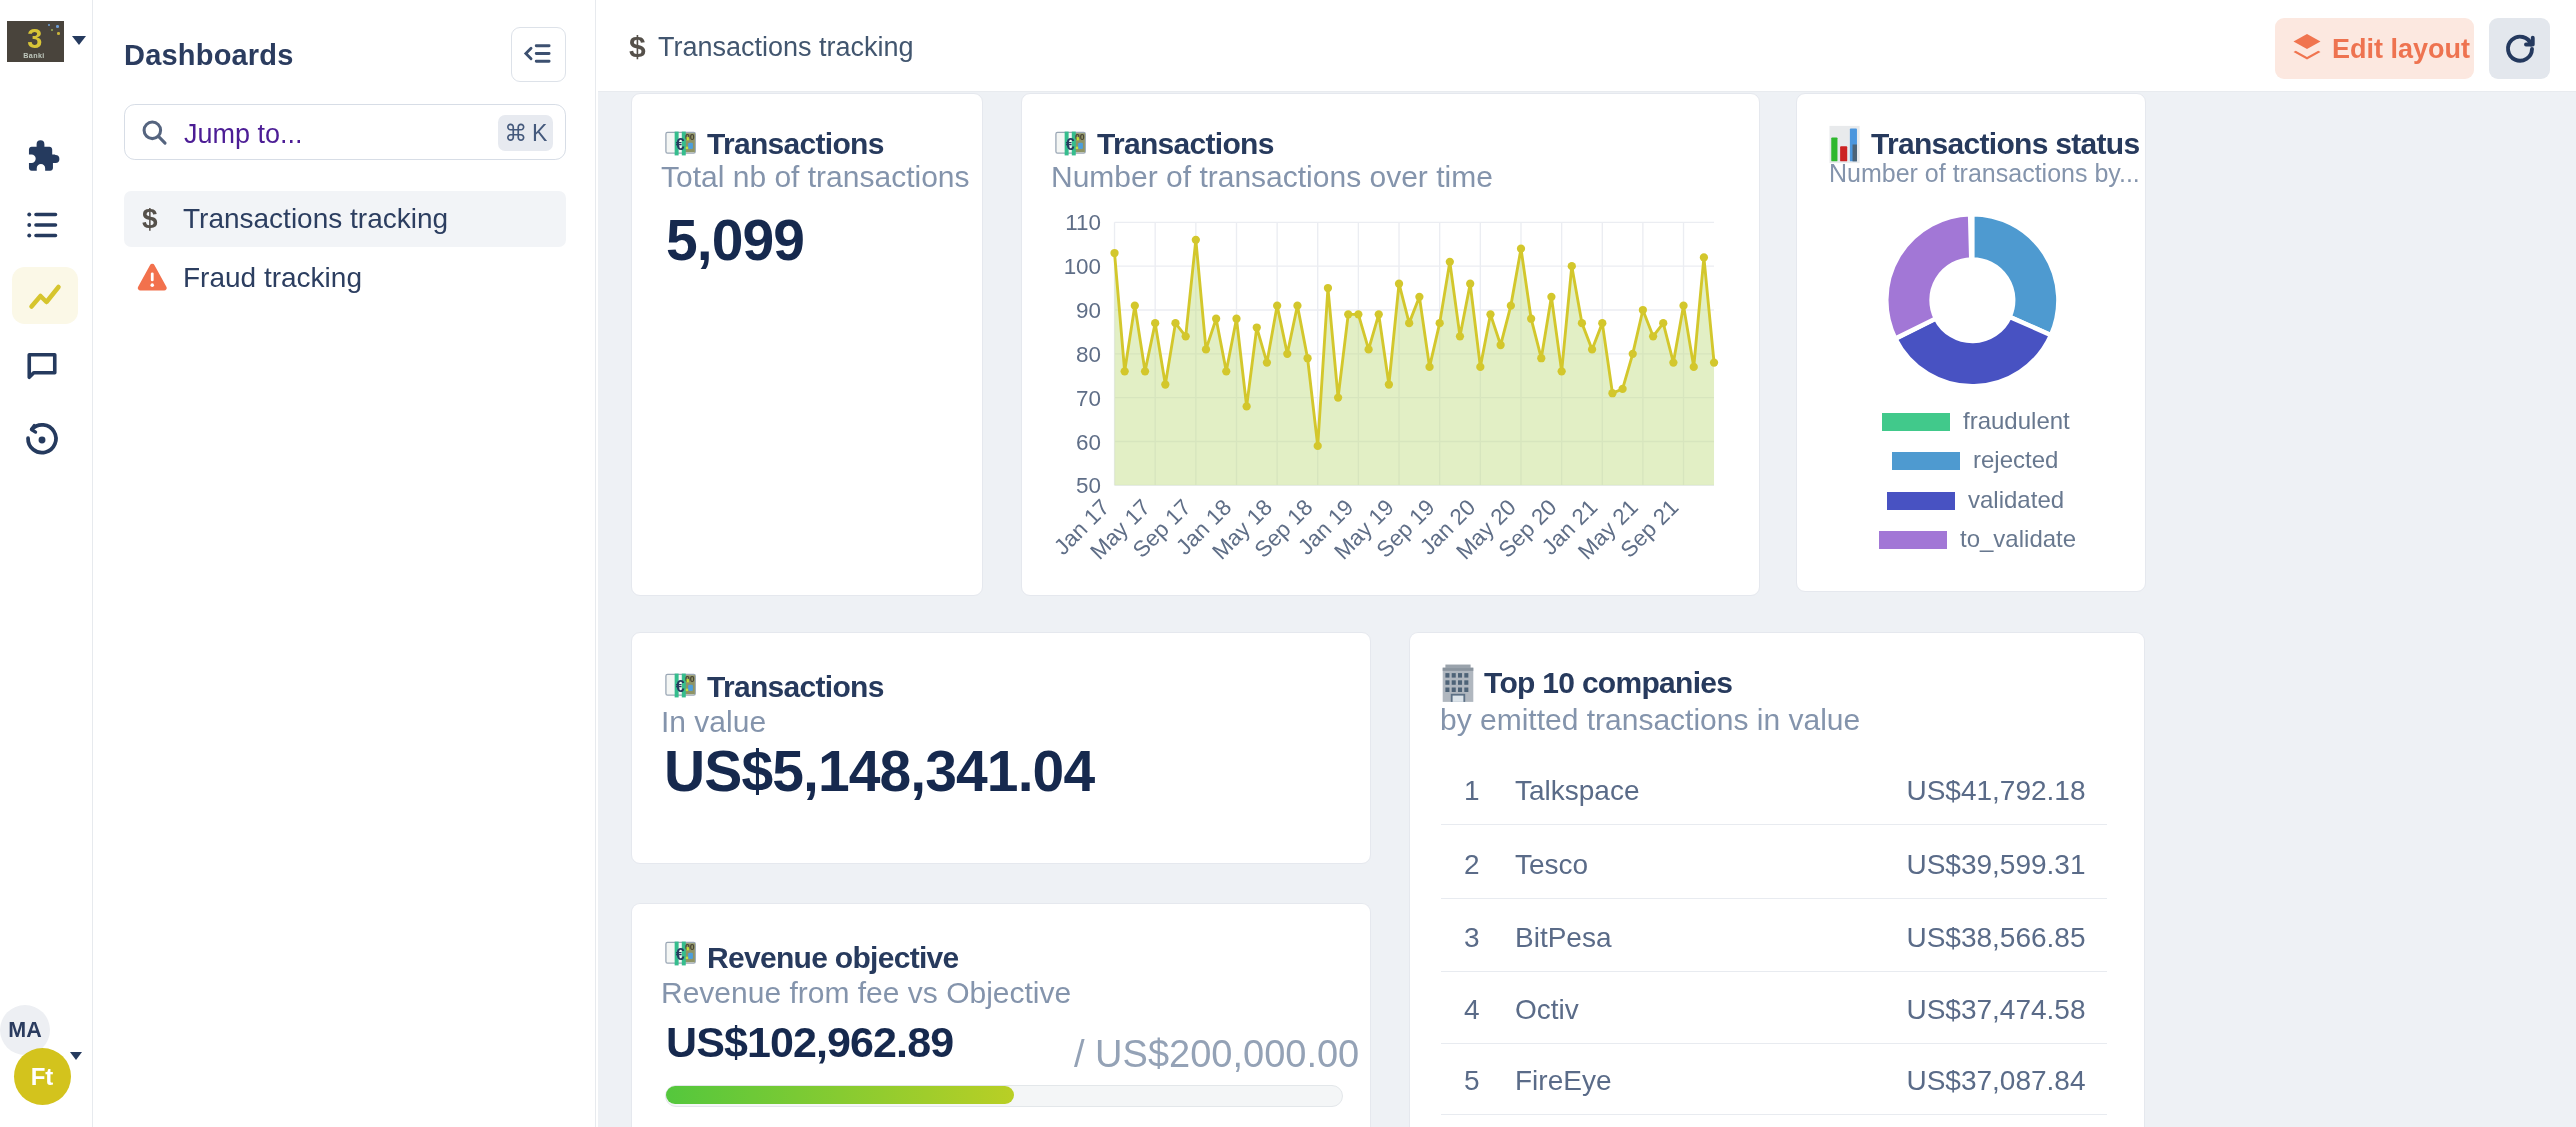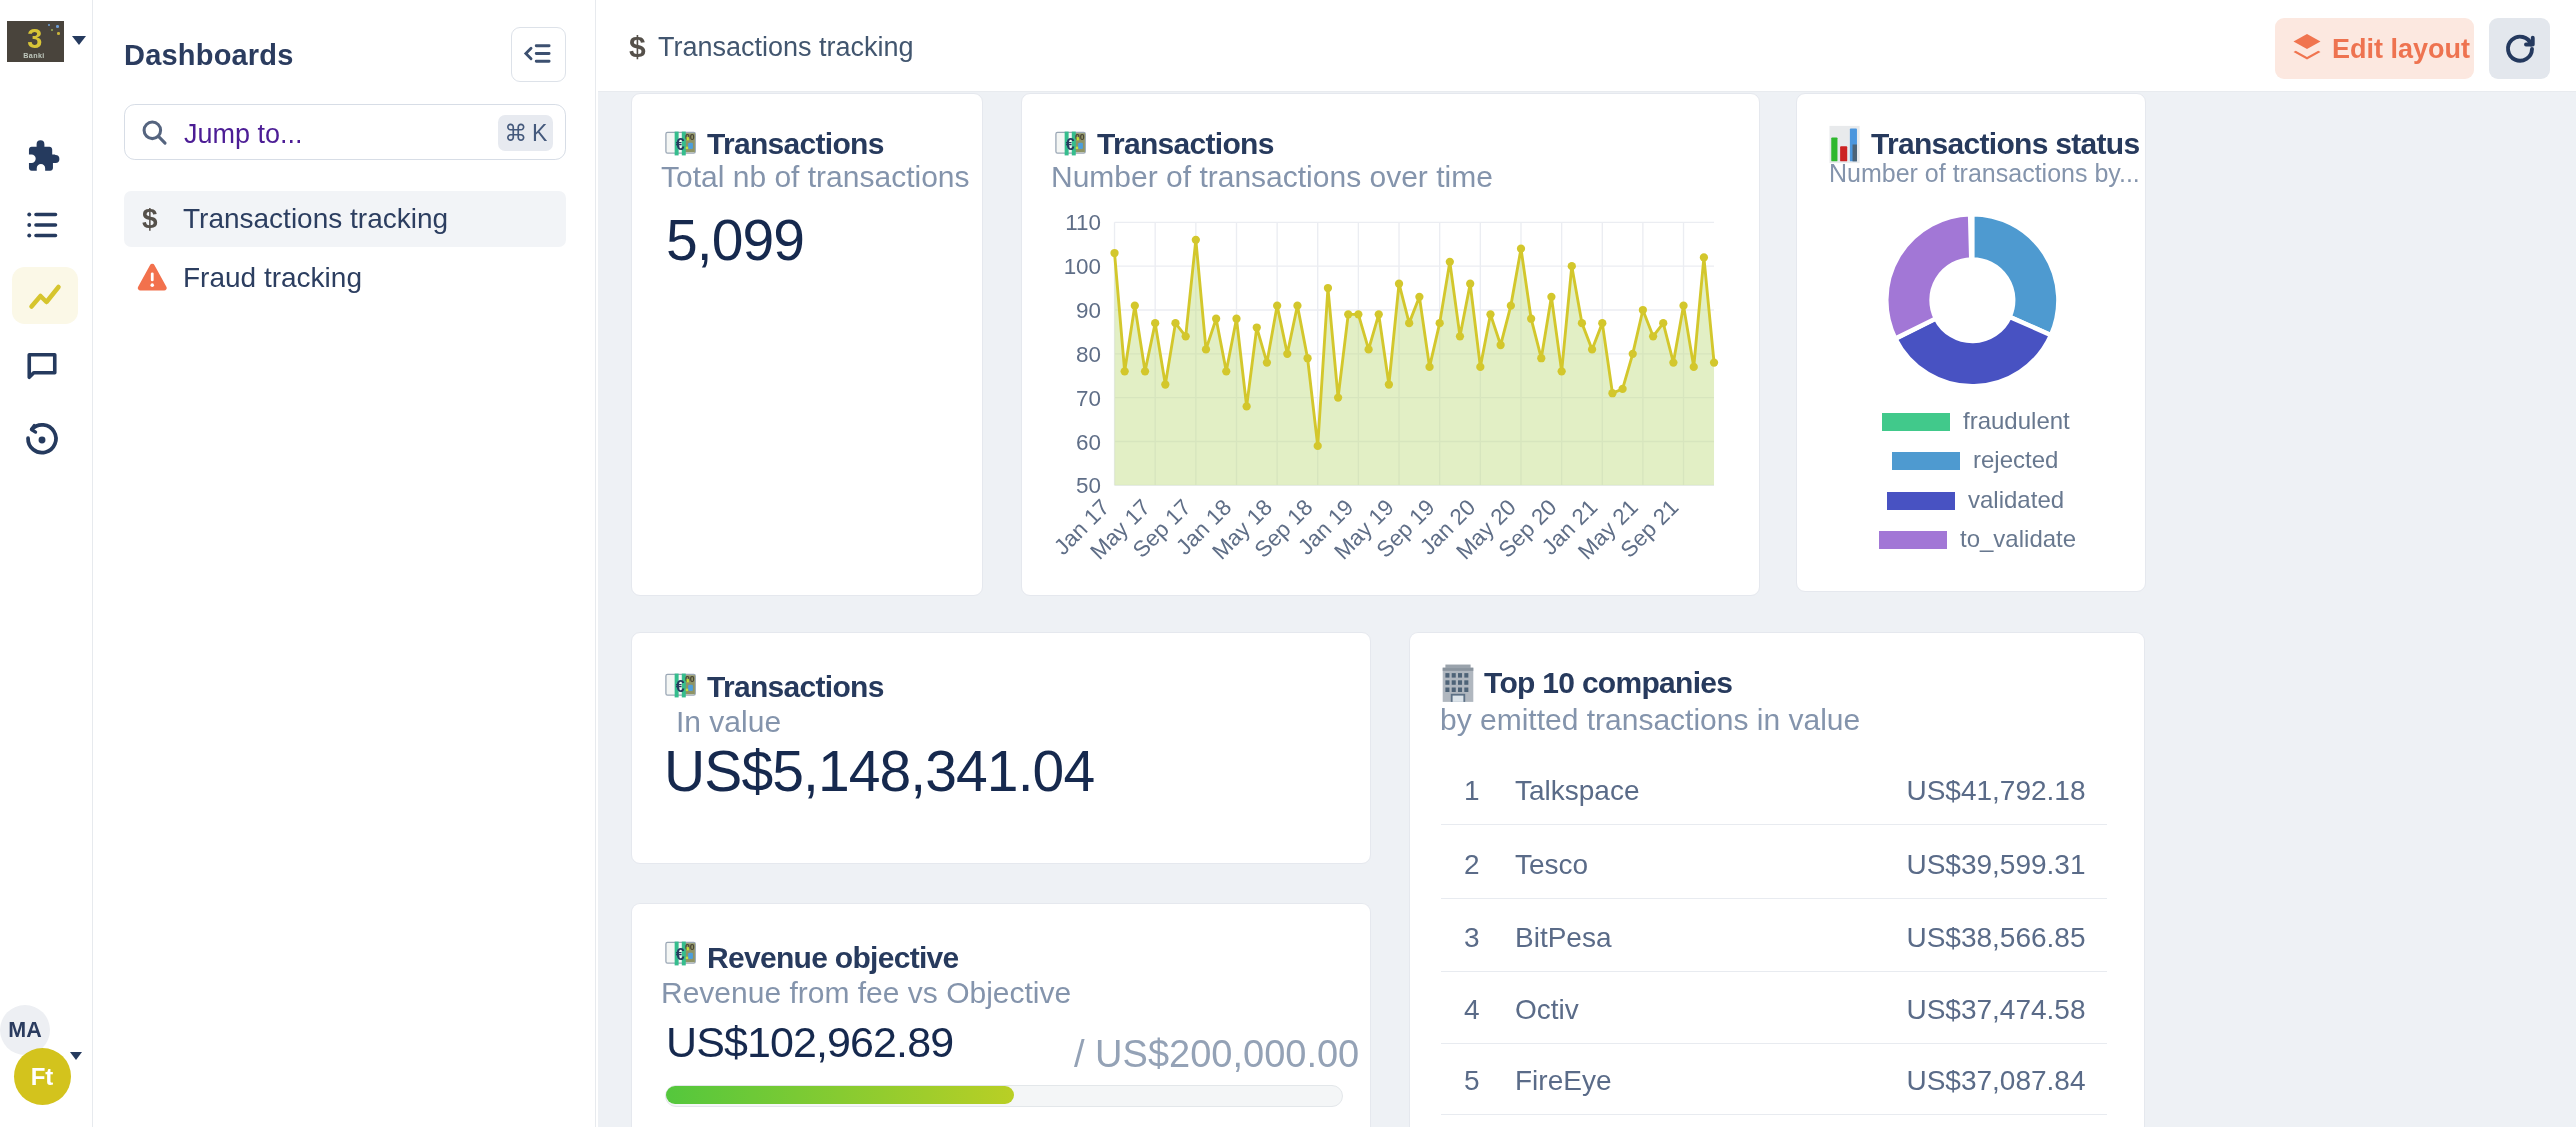--- a/index.html
+++ b/index.html
@@ -33,21 +33,21 @@
 #header { position:absolute; left:0; top:0; width:1978px; height:92px; background:#fff; border-bottom:1.8px solid #e8ebef; }
 #header .dollar { position:absolute; left:31px; top:30px; color:#55504a; font-weight:700; font-size:30px; }
 #header .title { position:absolute; left:60px; top:32px; color:#42566f; font-size:27px; font-weight:500; white-space:nowrap; }
 #editbtn { position:absolute; left:1677px; top:18px; width:199px; height:61px; background:#fce8e0; border-radius:9px; }
 #editbtn span { position:absolute; left:57px; top:16px; color:#ee7350; font-weight:700; font-size:27px; white-space:nowrap; }
 #refreshbtn { position:absolute; left:1891px; top:18px; width:61px; height:61px; background:#e3e7ed; border-radius:9px; }
 
 .card { position:absolute; background:#fff; border:1.8px solid #e5e8ee; border-radius:9px; }
 .ctitle { position:absolute; font-size:30px; font-weight:700; color:#273a5d; white-space:nowrap; letter-spacing:-0.7px;text-align:center; }
 .csub { position:absolute; font-size:30px; color:#8494ac; white-space:nowrap; line-height:1.1; }
-.bignum { position:absolute; font-weight:400; color:#16294e; line-height:1; letter-spacing:-0.9px; }
+.bignum { position:absolute; font-weight:700; color:#16294e; line-height:1; letter-spacing:-0.9px; }
 #card1 { left:33px; top:93px; width:352px; height:503px; }
 #card2 { left:423px; top:93px; width:739px; height:503px; }
 #card3 { left:1198px; top:93px; width:350px; height:499px; }
 #card4 { left:33px; top:632px; width:740px; height:232px; }
 #card5 { left:33px; top:903px; width:740px; height:224px; border-bottom:none; border-bottom-left-radius:0; border-bottom-right-radius:0;}
 #card6 { left:811px; top:632px; width:736px; height:495px; border-bottom:none; border-bottom-left-radius:0; border-bottom-right-radius:0;}
 .emoji { position:absolute; }
 
 .trow { position:absolute; left:31px; width:666px; height:72px; border-bottom:1.8px solid #e8ebf0; color:#5a6b88; font-size:28px; }
 .trow .rk { position:absolute; left:23px; top:21.5px; }
@@ -345,21 +345,21 @@
         <div class="sw" style="background:#a277d6"></div>
         <div class="lb">to_validate</div>
       </div>
   </div>
 
   <div class="card" id="card4">
     <svg class="emoji" style="left:31px;top:39px" width="36" height="27" viewBox="0 0 40 34">
         <use href="#e-euro"></use>
       </svg>
     <span class="ctitle" style="left:75px;top:37px">Transactions</span>
-    <span class="csub" style="left:44px;top:72px">In value</span>
+    <span class="csub" style="left:29px;top:72px">In value</span>
     <span class="bignum" style="left:32px;top:110px;font-size:57px">US$5,148,341.04</span>
   </div>
 
   <div class="card" id="card5">
     <svg class="emoji" style="left:31px;top:36px" width="36" height="27" viewBox="0 0 40 34">
         <use href="#e-euro"></use>
       </svg>
     <span class="ctitle" style="left:75px;top:37px">Revenue objective</span>
     <span class="csub" style="left:29px;top:72px">Revenue from fee vs Objective</span>
     <span class="bignum" style="left:34px;top:117px;font-size:43px">US$102,962.89</span>

